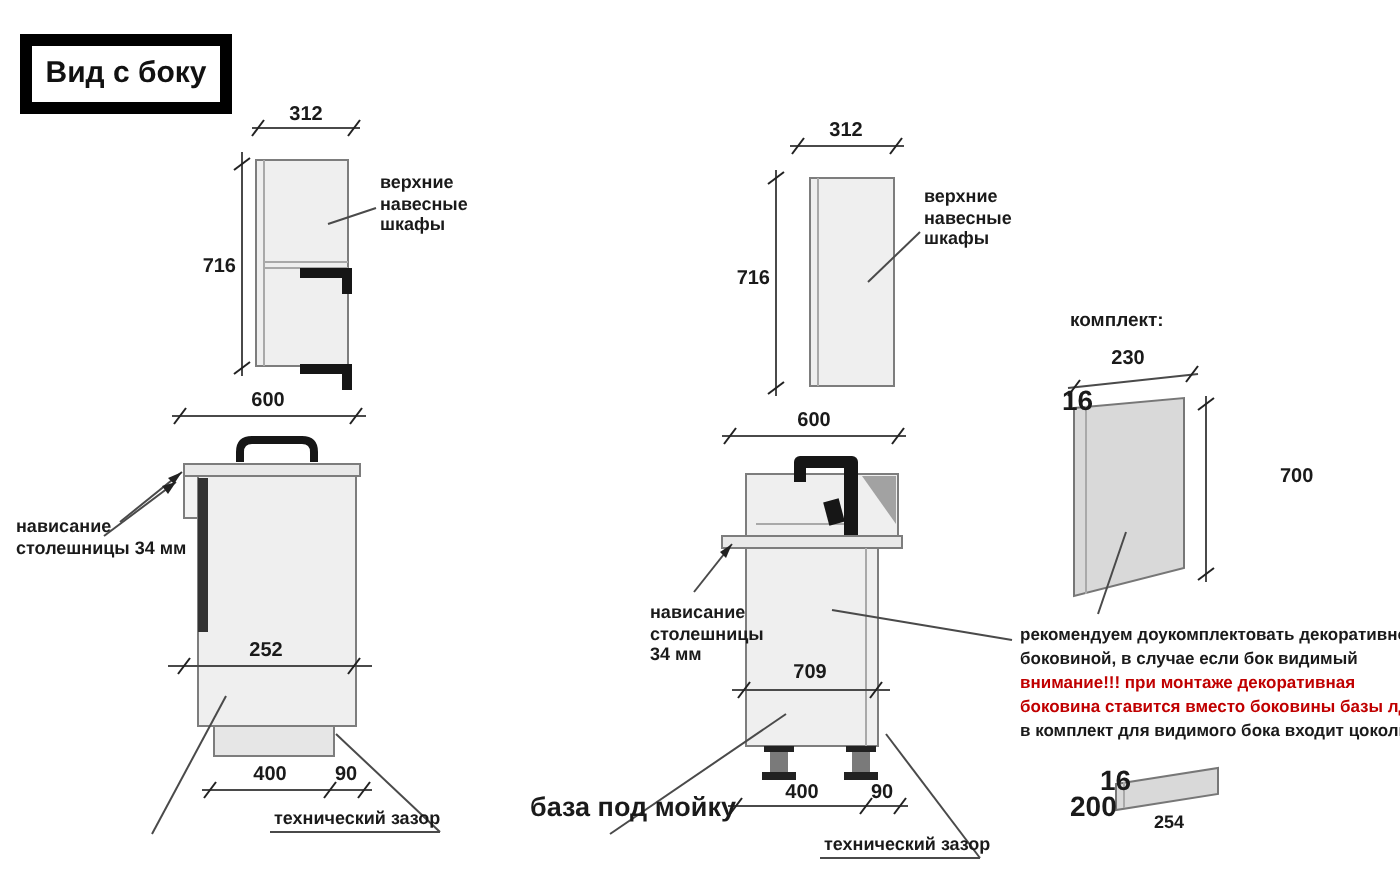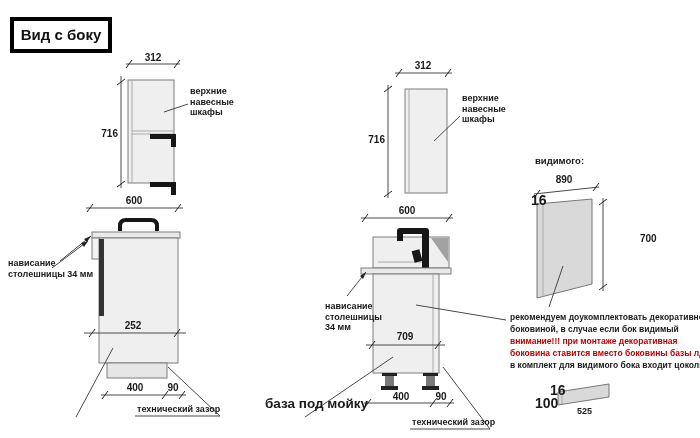--- a/index.html
+++ b/index.html
@@ -6,21 +6,21 @@
   #stage{position:relative;width:700px;height:438px;background:#ffffff;overflow:hidden;
          font-family:"Liberation Sans",sans-serif;}
   #drawing{position:absolute;left:0;top:0;}
   .txt{position:absolute;color:#1a1a1a;font-weight:bold;white-space:nowrap;}
   .dimnum{font-size:10px;text-align:center;}
   .dimnum-sm{font-size:14px;}
   .lbl{font-size:9px;line-height:10.5px;white-space:normal;}
   .cap{font-size:13.5px;}
   .note-line{font-size:8.5px;line-height:12px;}
   .red{color:#c00000;}
-  #title-box{position:absolute;left:10px;top:17px;width:94px;height:28px;border:4px solid #000000;
+  #title-box{position:absolute;left:10px;top:17px;width:94px;height:28px;border:6px solid #000000;
              font-size:15px;font-weight:bold;text-align:center;line-height:28px;color:#111;}
   
   .cab{fill:#efefef;stroke:#7d7d7d;stroke-width:1;}
   .edge{stroke:#7d7d7d;stroke-width:1;}
   .thin{stroke:#a9a9a9;stroke-width:1;}
   .dim{stroke:#4a4a4a;stroke-width:1;fill:none;}
   .tick{stroke:#222;stroke-width:1;}
   .blk{fill:#161616;}
 </style>
 </head>
@@ -169,30 +169,30 @@
   <div class="txt dimnum" style="left:361px;top:134px;width:24px;text-align:right;">716</div>
   <div class="txt lbl" style="left:462px;top:93px;width:72px;">верхние навесные шкафы</div>
   <div class="txt dimnum" style="left:387px;top:205px;width:40px;">600</div>
   <div class="txt lbl" style="left:325px;top:301px;width:56px;">нависание столешницы 34 мм</div>
   <div class="txt dimnum" style="left:385px;top:331px;width:40px;">709</div>
   <div class="txt dimnum" style="left:381px;top:391px;width:40px;">400</div>
   <div class="txt dimnum" style="left:427px;top:391px;width:28px;">90</div>
   <div class="txt lbl" style="left:412px;top:417px;">технический зазор</div>
   <div class="txt cap" style="left:265px;top:396px;">база под мойку</div>
 
-  <div class="txt" style="left:535px;top:155px;font-size:9.5px;">видимого:</div>
-  <div class="txt dimnum" style="left:546px;top:174px;width:36px;">890</div>
+  <div class="txt" style="left:535px;top:155px;font-size:9.5px;">комплект:</div>
+  <div class="txt dimnum" style="left:546px;top:174px;width:36px;">230</div>
   <div class="txt dimnum-sm" style="left:531px;top:192px;">16</div>
   <div class="txt dimnum" style="left:608px;top:233px;margin-left:32px;">700</div>
 
   <div style="position:absolute;left:510px;top:311px;">
     <div class="txt note-line" style="position:relative;">рекомендуем доукомплектовать декоративной</div>
     <div class="txt note-line" style="position:relative;">боковиной, в случае если бок видимый</div>
     <div class="txt note-line red" style="position:relative;">внимание!!! при монтаже декоративная</div>
     <div class="txt note-line red" style="position:relative;">боковина ставится вместо боковины базы лдсп</div>
     <div class="txt note-line" style="position:relative;">в комплект для видимого бока входит цоколь:</div>
   </div>
 
   <div class="txt dimnum-sm" style="left:550px;top:382px;">16</div>
-  <div class="txt dimnum-sm" style="left:535px;top:395px;">100</div>
-  <div class="txt dimnum-sm" style="left:577px;top:406px;font-size:9px;">525</div>
+  <div class="txt dimnum-sm" style="left:535px;top:395px;">200</div>
+  <div class="txt dimnum-sm" style="left:577px;top:406px;font-size:9px;">254</div>
 
 </div>
 
 </body></html>

